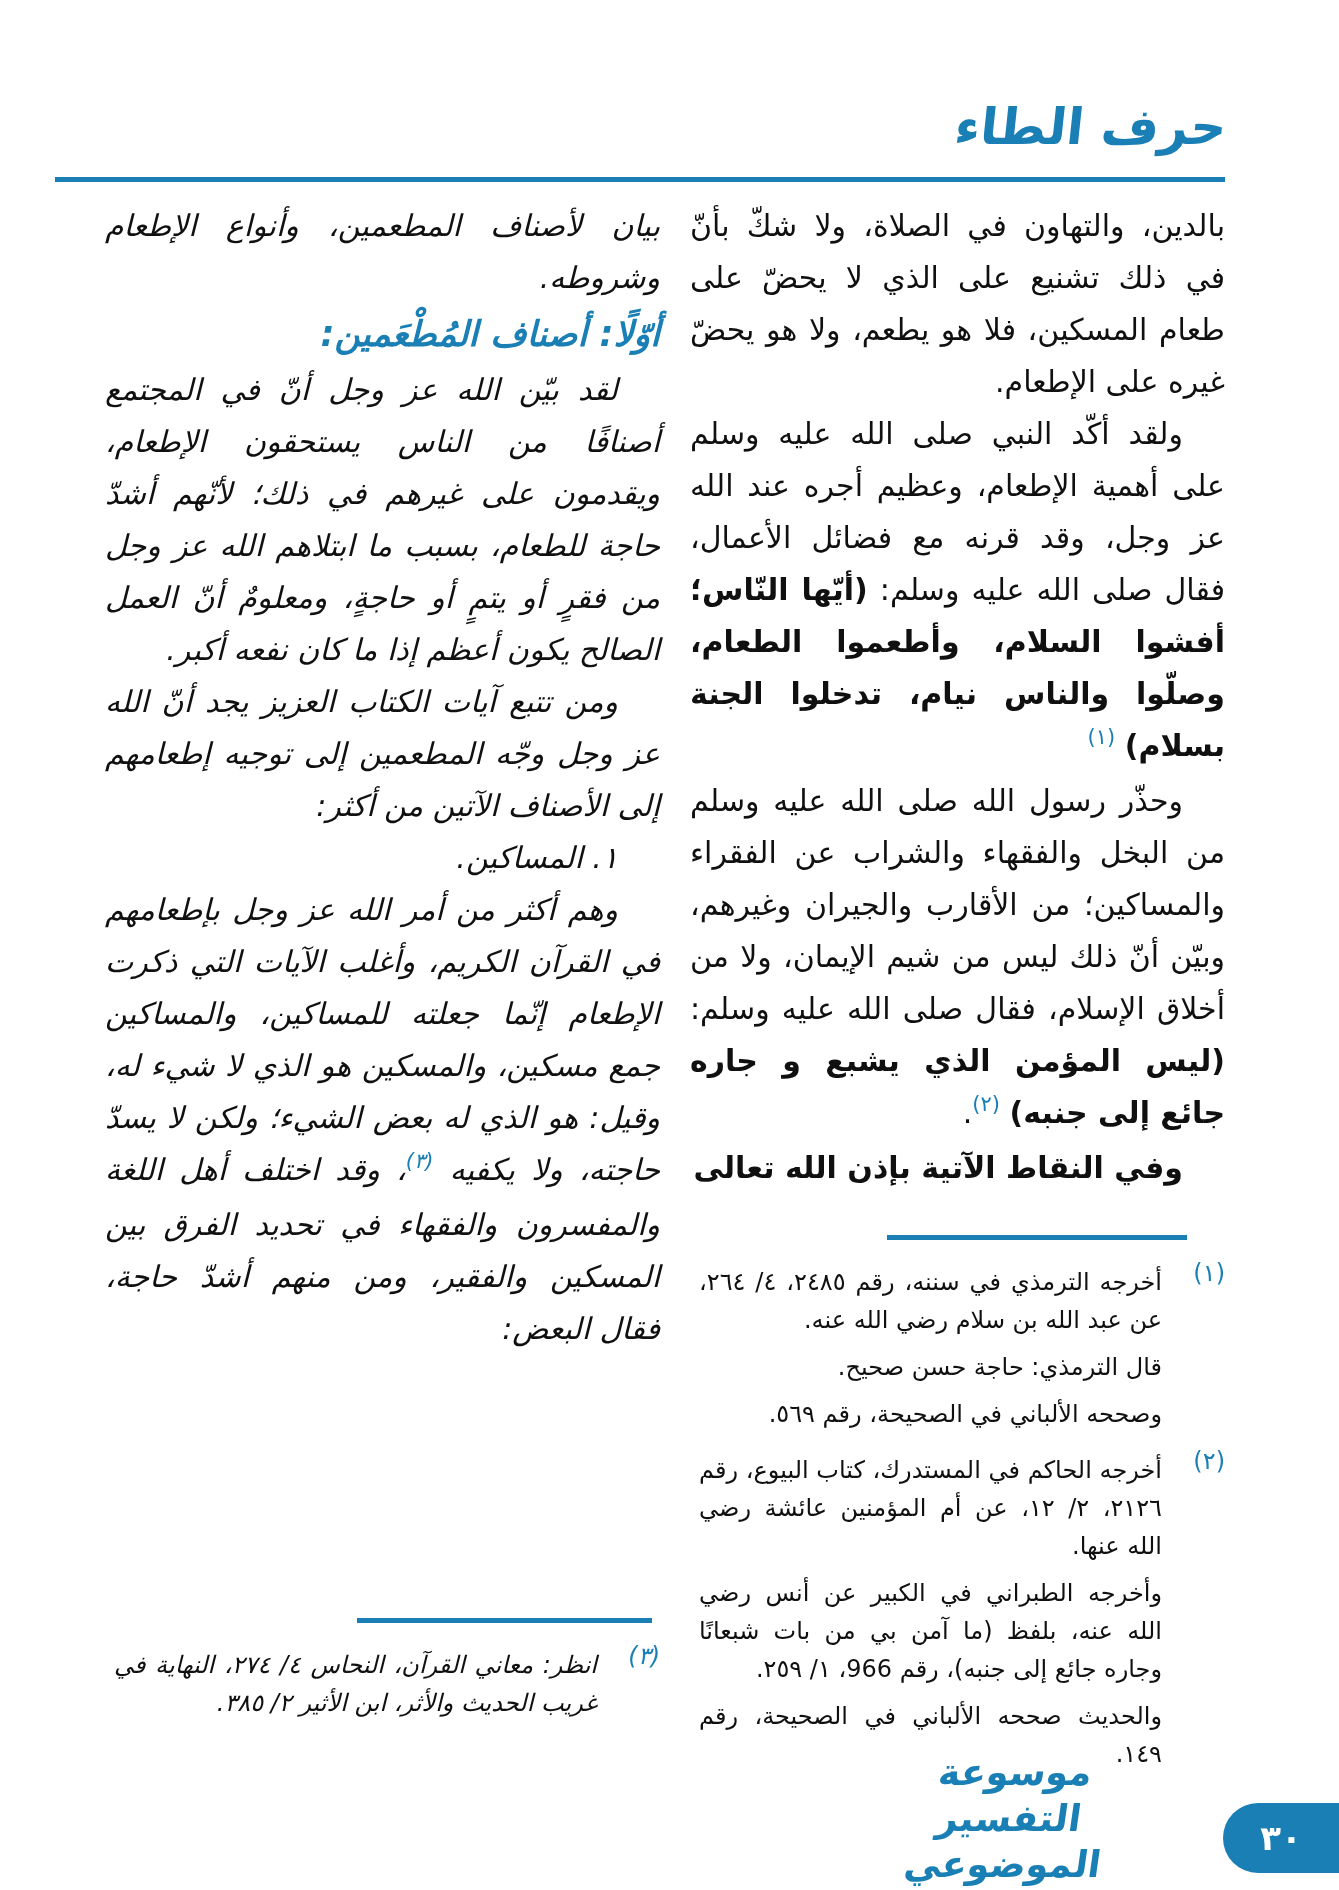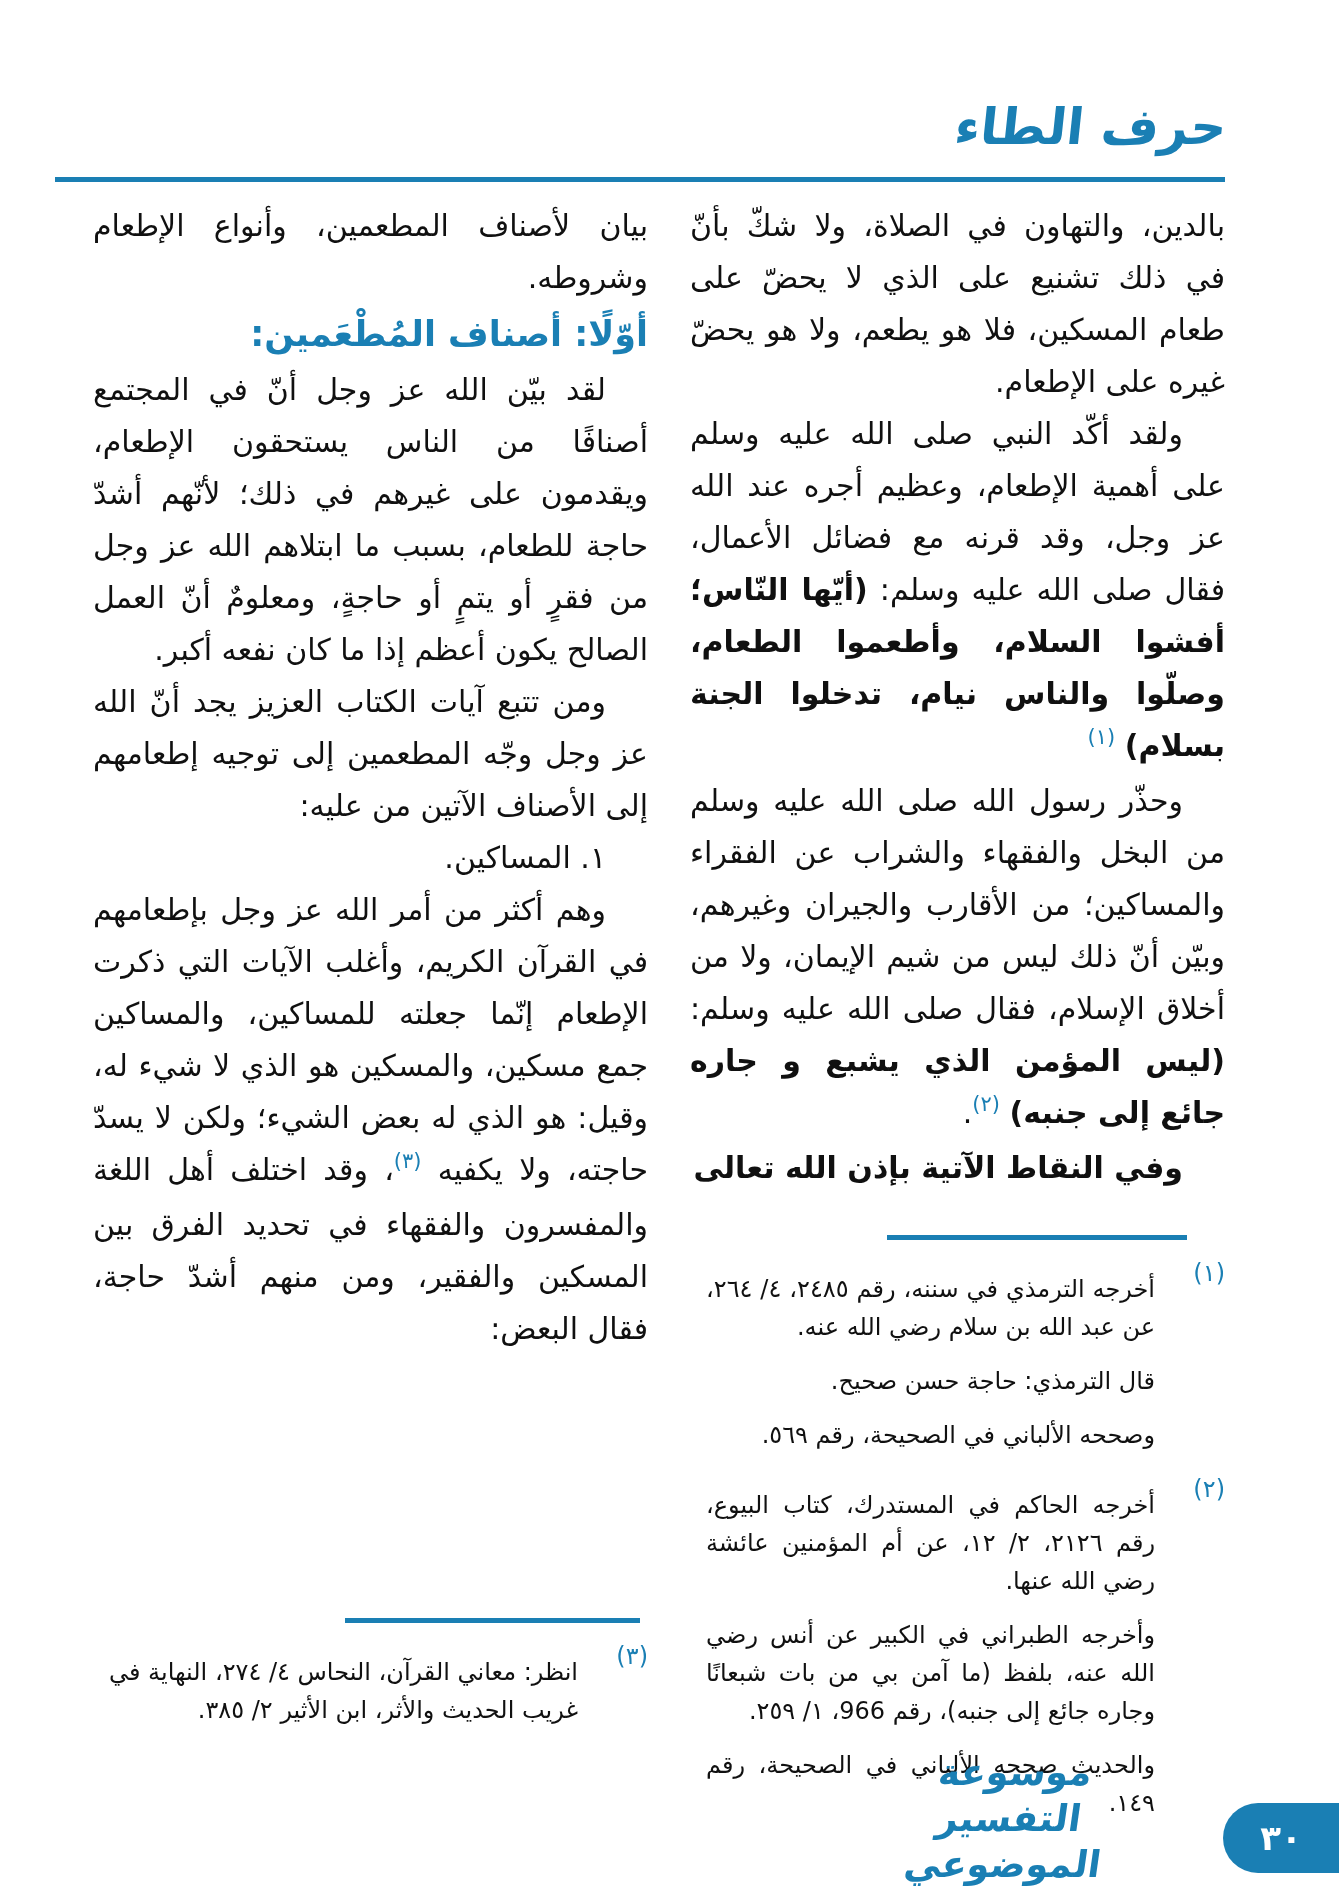--- a/index.html
+++ b/index.html
@@ -8,40 +8,40 @@
   body { width: 1339px; height: 1890px; font-family: "DejaVu Sans", sans-serif; }
   .page { position: relative; width: 1339px; height: 1890px; overflow: hidden; direction: rtl; color: var(--ink); background: #fff; }
 
   
   .header-title { position: absolute; top: 98px; right: 112px; color: var(--accent); font-size: 50px; font-weight: bold; transform: skewX(-6deg); letter-spacing: -1px; }
   .header-rule { position: absolute; top: 177px; left: 55px; right: 114px; height: 5px; background: var(--accent); }
 
   
   .col { position: absolute; top: 200px; height: 1650px; font-size: 30px; line-height: 52px; text-align: justify; }
   .col-right { right: 114px; width: 535px; }
-  .col-left { left: 93px; width: 555px; }
+  .col-left { left: 105px; width: 555px; font-style: italic; }
   .col p { margin: 0; }
   .indent { text-indent: 42px; }
   .hadith { font-weight: bold; }
   .bold-line { font-weight: bold; }
   .fn-marker { color: var(--accent); font-size: 21px; position: relative; top: -12px; white-space: nowrap; }
   .heading { color: var(--accent); font-weight: bold; font-size: 35px; line-height: 60px; margin: 16px 0 18px; }
   .list-line { text-indent: 42px; }
 
   
   .footnote-block { position: absolute; left: 0; right: 0; font-size: 24px; line-height: 38px; }
   .col-right .footnote-block { top: 1035px; }
   .col-left .footnote-block { top: 1418px; }
   .fn-sep { height: 5px; background: var(--accent); width: 300px; margin-bottom: 14px; }
   .col-right .fn-sep { margin-right: 38px; }
   .col-left .fn-sep { margin-right: 8px; width: 295px; }
   .footnote { display: flex; }
   .fn-num { color: var(--accent); flex: 0 0 54px; width: 54px; }
   .fn-text { flex: 1; text-align: justify; }
-  .fn-text p { margin: 16px; }
+  .fn-text p { margin: 9px; }
 
   
   .footer-logo { position: absolute; top: 1750px; right: 180px; width: 300px; text-align: center; color: var(--accent); }
   .logo-line1 { font-size: 37px; font-weight: bold; transform: skewX(-8deg); letter-spacing: -2px; line-height: 46px; }
 
   
   .page-badge { position: absolute; top: 1763px; right: 0; width: 116px; height: 70px; background: var(--accent); border-radius: 38px 0 0 38px; color: #ffffff; display: flex; align-items: center; justify-content: center; font-size: 34px; font-weight: bold; margin-top: 40px; }
 </style>
 </head>
 <body>
@@ -75,21 +75,21 @@
           <p>والحديث صححه الألباني في الصحيحة، رقم ١٤٩.</p>
         </div>
       </div>
     </div>
   </div>
 
   <div class="col col-left">
     <p>بيان لأصناف المطعمين، وأنواع الإطعام وشروطه.</p>
     <p class="heading">أوّلًا: أصناف المُطْعَمين:</p>
     <p class="indent">لقد بيّن الله عز وجل أنّ في المجتمع أصنافًا من الناس يستحقون الإطعام، ويقدمون على غيرهم في ذلك؛ لأنّهم أشدّ حاجة للطعام، بسبب ما ابتلاهم الله عز وجل من فقرٍ أو يتمٍ أو حاجةٍ، ومعلومٌ أنّ العمل الصالح يكون أعظم إذا ما كان نفعه أكبر.</p>
-    <p class="indent">ومن تتبع آيات الكتاب العزيز يجد أنّ الله عز وجل وجّه المطعمين إلى توجيه إطعامهم إلى الأصناف الآتين من عليه:</p>
+    <p class="indent">ومن تتبع آيات الكتاب العزيز يجد أنّ الله عز وجل وجّه المطعمين إلى توجيه إطعامهم إلى الأصناف الآتين من أكثر:</p>
     <p class="list-line">١. المساكين.</p>
     <p class="indent"><span>وهم أكثر من أمر الله عز وجل بإطعامهم في القرآن الكريم، وأغلب الآيات التي ذكرت الإطعام إنّما جعلته للمساكين، والمساكين جمع مسكين، والمسكين هو الذي لا شيء له، وقيل: هو الذي له بعض الشيء؛ ولكن لا يسدّ حاجته، ولا يكفيه</span> <span class="fn-marker">(٣)</span><span>، وقد اختلف أهل اللغة والمفسرون والفقهاء في تحديد الفرق بين المسكين والفقير، ومن منهم أشدّ حاجة، فقال البعض:</span></p>
 
     <div class="footnote-block">
       <div class="fn-sep"></div>
       <div class="footnote">
         <span class="fn-num">(٣)</span>
         <div class="fn-text">
           <p>انظر: معاني القرآن، النحاس ٤/ ٢٧٤، النهاية في غريب الحديث والأثر، ابن الأثير ٢/ ٣٨٥.</p>
         </div>

